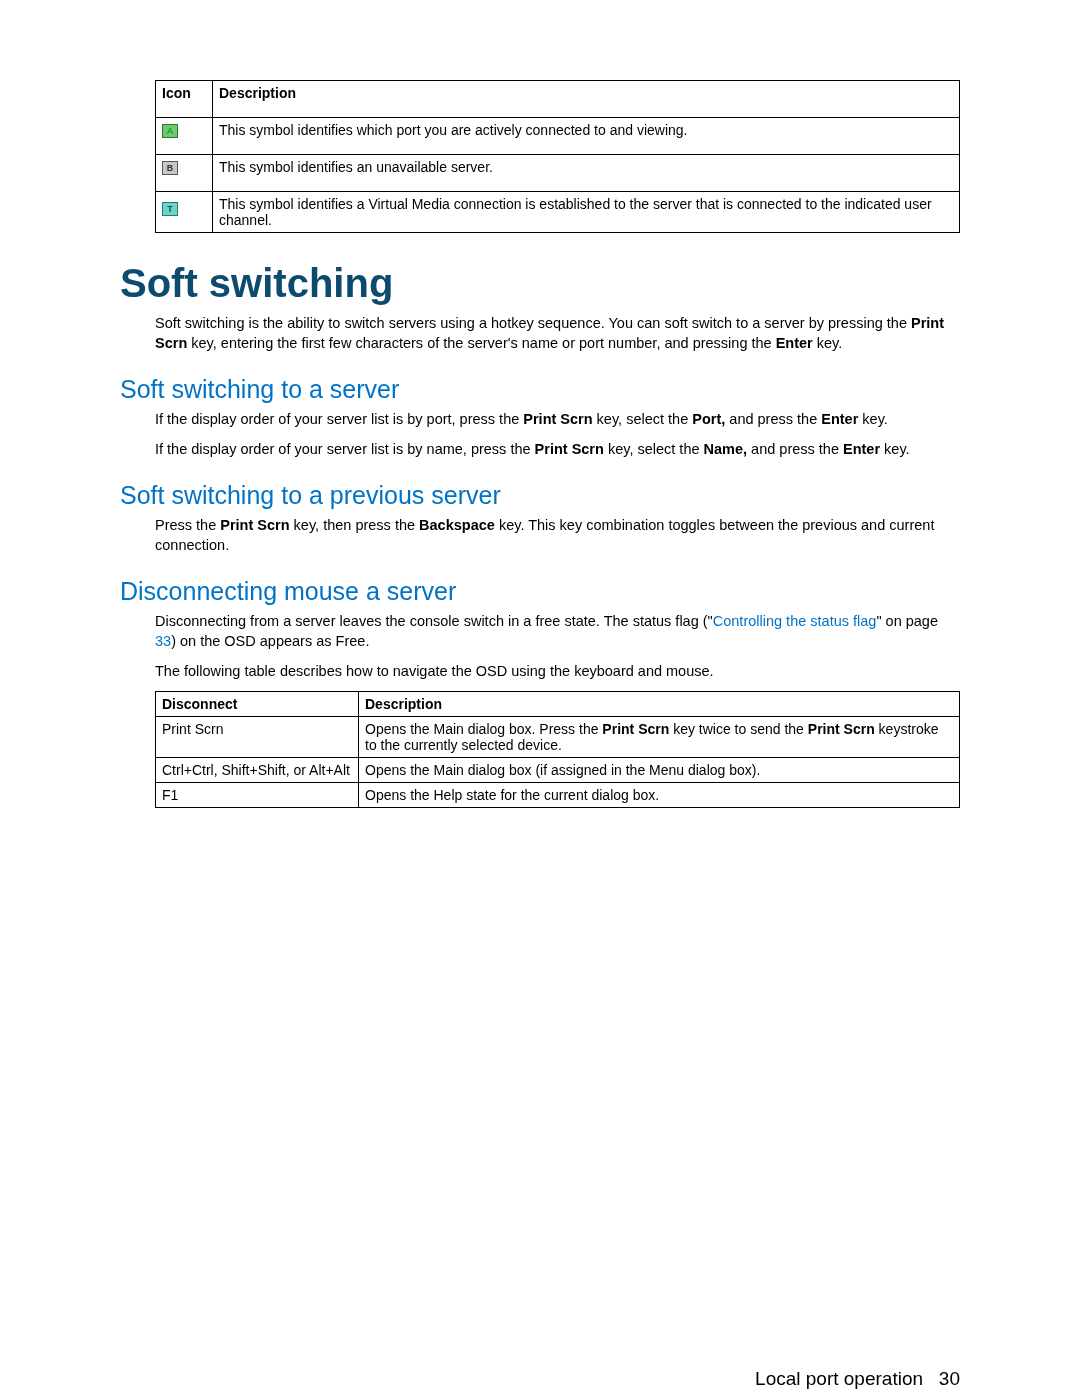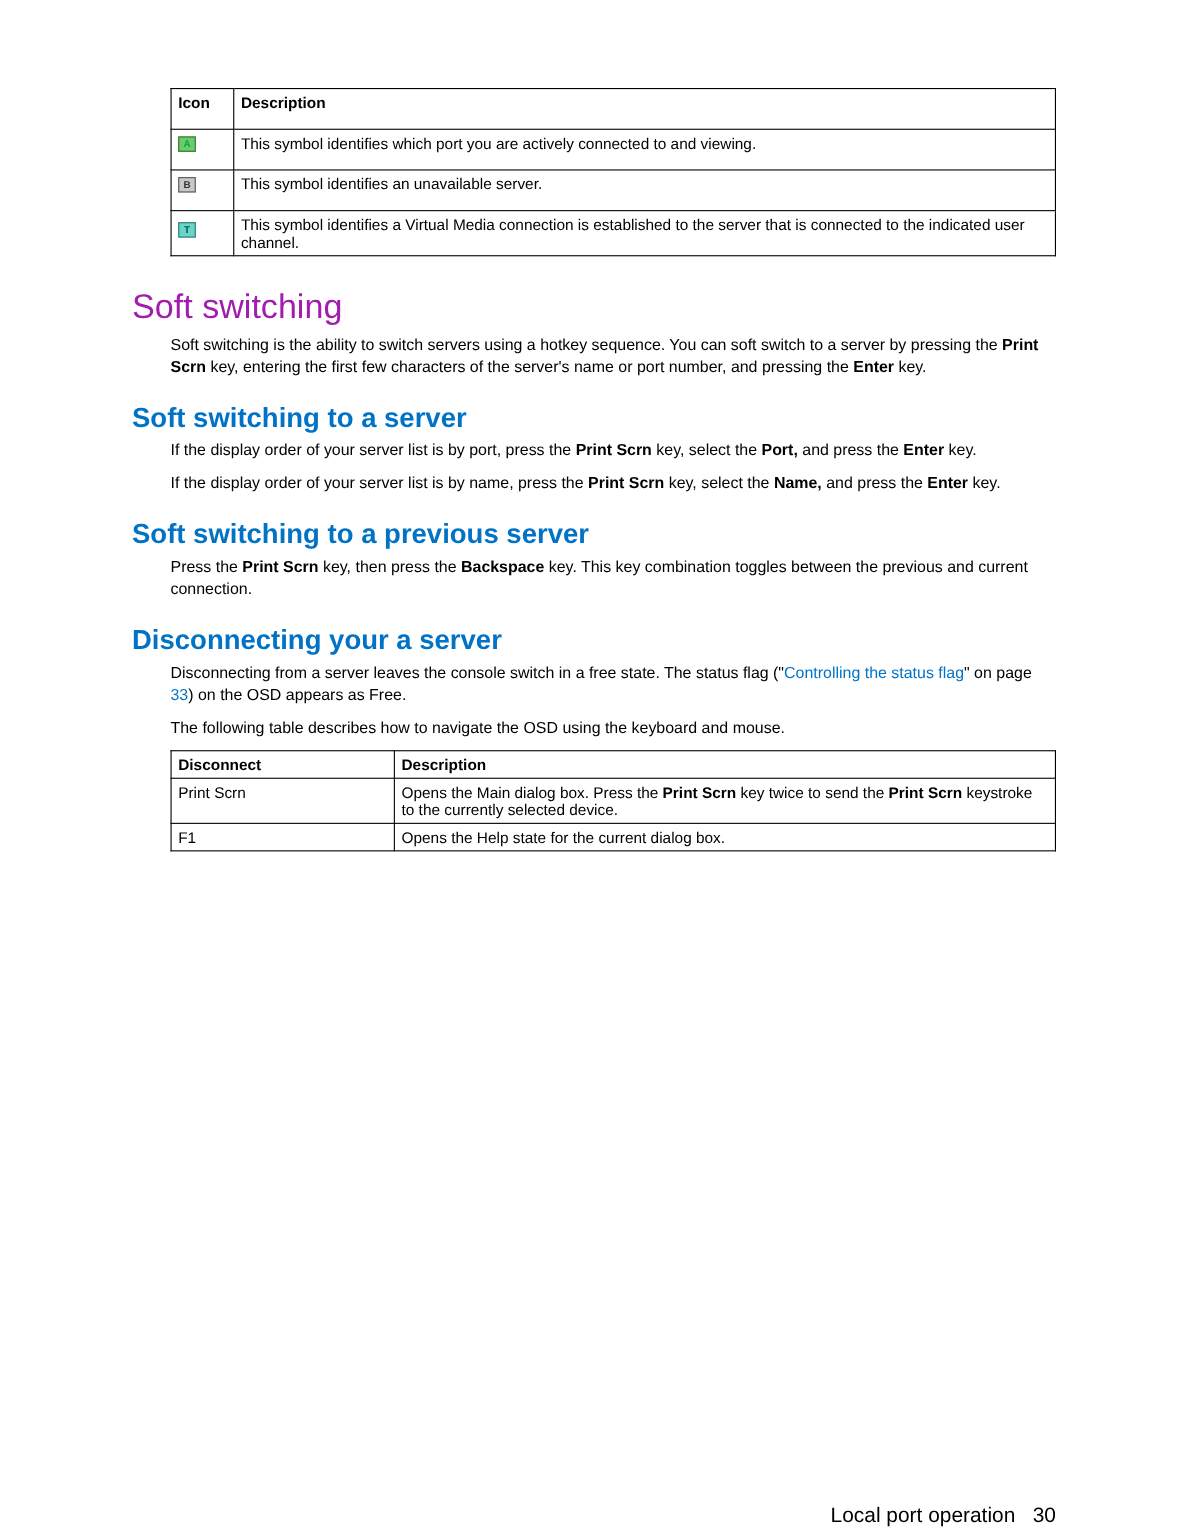--- a/index.html
+++ b/index.html
@@ -49,29 +49,29 @@
     font-size: 9px;
     line-height: 12px;
     text-align: center;
     font-weight: bold;
     vertical-align: bottom;
   }
   .icon-green { background: #6fc96f; border-color:#2a7a2a; color:#0a3; }
   .icon-grey  { background: #c8c8c8; border-color:#555; color:#333; }
   .icon-teal  { background: #6bd3c8; border-color:#2a7a7a; color:#055; }
   h1 {
-    font-size: 31px;
-    font-weight: normal;
-    color: #a21caf;
+    font-size: 40px;
+    font-weight: bold;
+    color: #0c4a6e;
     margin: 28px 0 8px 0;
     font-family: Arial, Helvetica, sans-serif;
   }
   h2 {
     font-size: 25px;
-    font-weight: bold;
+    font-weight: normal;
     color: #0073c6;
     margin: 22px 0 6px 0;
   }
   p {
     margin: 6px 0 10px 35px;
     line-height: 1.35;
   }
   .bold { font-weight: bold; }
   .link { color: #0073c6; }
   .keystroke-col { width: 190px; }
@@ -125,40 +125,44 @@
   </p>
   <p>
     <span>If the display order of your server list is by name, press the </span><span class="bold">Print Scrn</span><span> key, select the </span><span class="bold">Name,</span><span> and press the </span><span class="bold">Enter</span><span> key.</span>
   </p>
 
   <h2>Soft switching to a previous server</h2>
   <p>
     <span>Press the </span><span class="bold">Print Scrn</span><span> key, then press the </span><span class="bold">Backspace</span><span> key. This key combination toggles between the previous and current connection.</span>
   </p>
 
-  <h2>Disconnecting your a server</h2>
+  <h2>Disconnecting mouse a server</h2>
   <p>
     <span>Disconnecting from a server leaves the console switch in a free state. The status flag ("</span><span class="link">Controlling the status flag</span><span>" on page </span><span class="link">33</span><span>) on the OSD appears as Free.</span>
   </p>
 
   <p>The following table describes how to navigate the OSD using the keyboard and mouse.</p>
 
   <table class="keys-table">
     <tbody>
         <tr>
       <th class="keystroke-col">Disconnect</th>
       <th>Description</th>
     </tr>
     <tr>
       <td>Print Scrn</td>
       <td>
         <span>Opens the Main dialog box. Press the </span><span class="bold">Print Scrn</span><span> key twice to send the </span><span class="bold">Print Scrn</span><span> keystroke to the currently selected device.</span>
       </td>
     </tr>
     <tr>
+      <td>Ctrl+Ctrl, Shift+Shift, or Alt+Alt</td>
+      <td>Opens the Main dialog box (if assigned in the Menu dialog box).</td>
+    </tr>
+    <tr>
       <td>F1</td>
       <td>Opens the Help state for the current dialog box.</td>
     </tr>
   </tbody>
     </table>
 
   <div class="footer">
     <span>Local port operation</span>&nbsp;&nbsp;&nbsp;<span>30</span>
   </div>
 </div>

